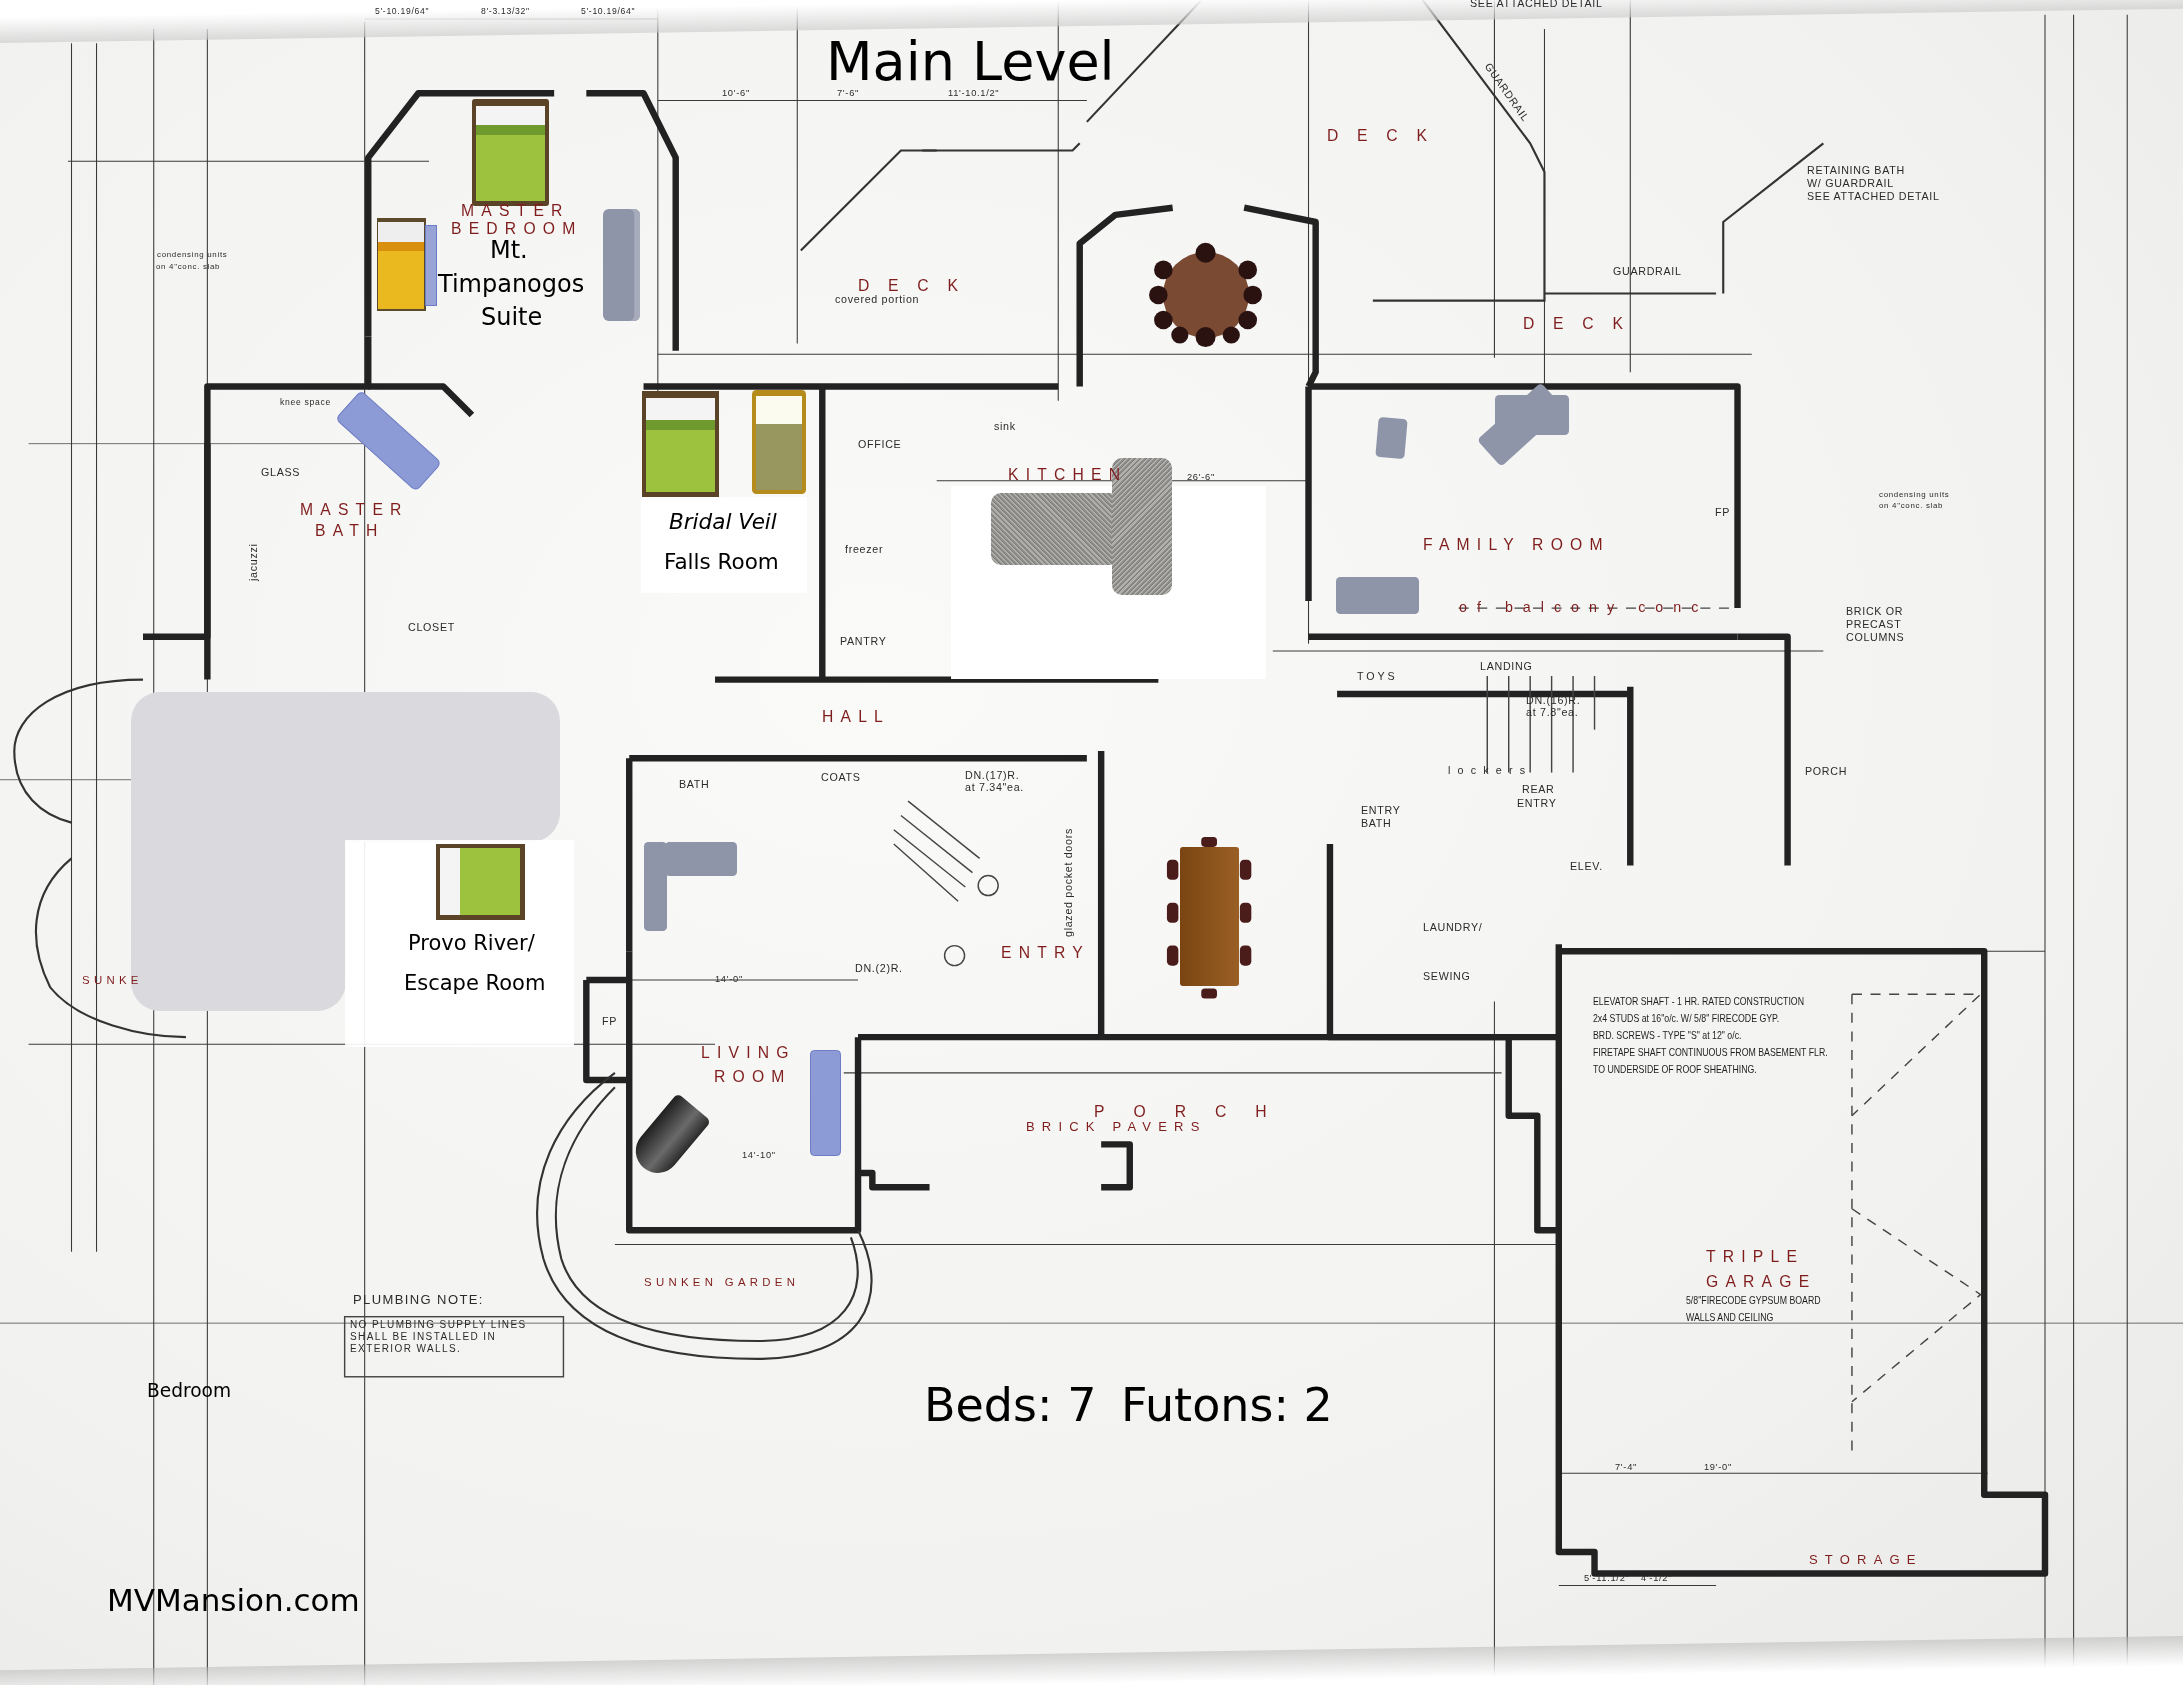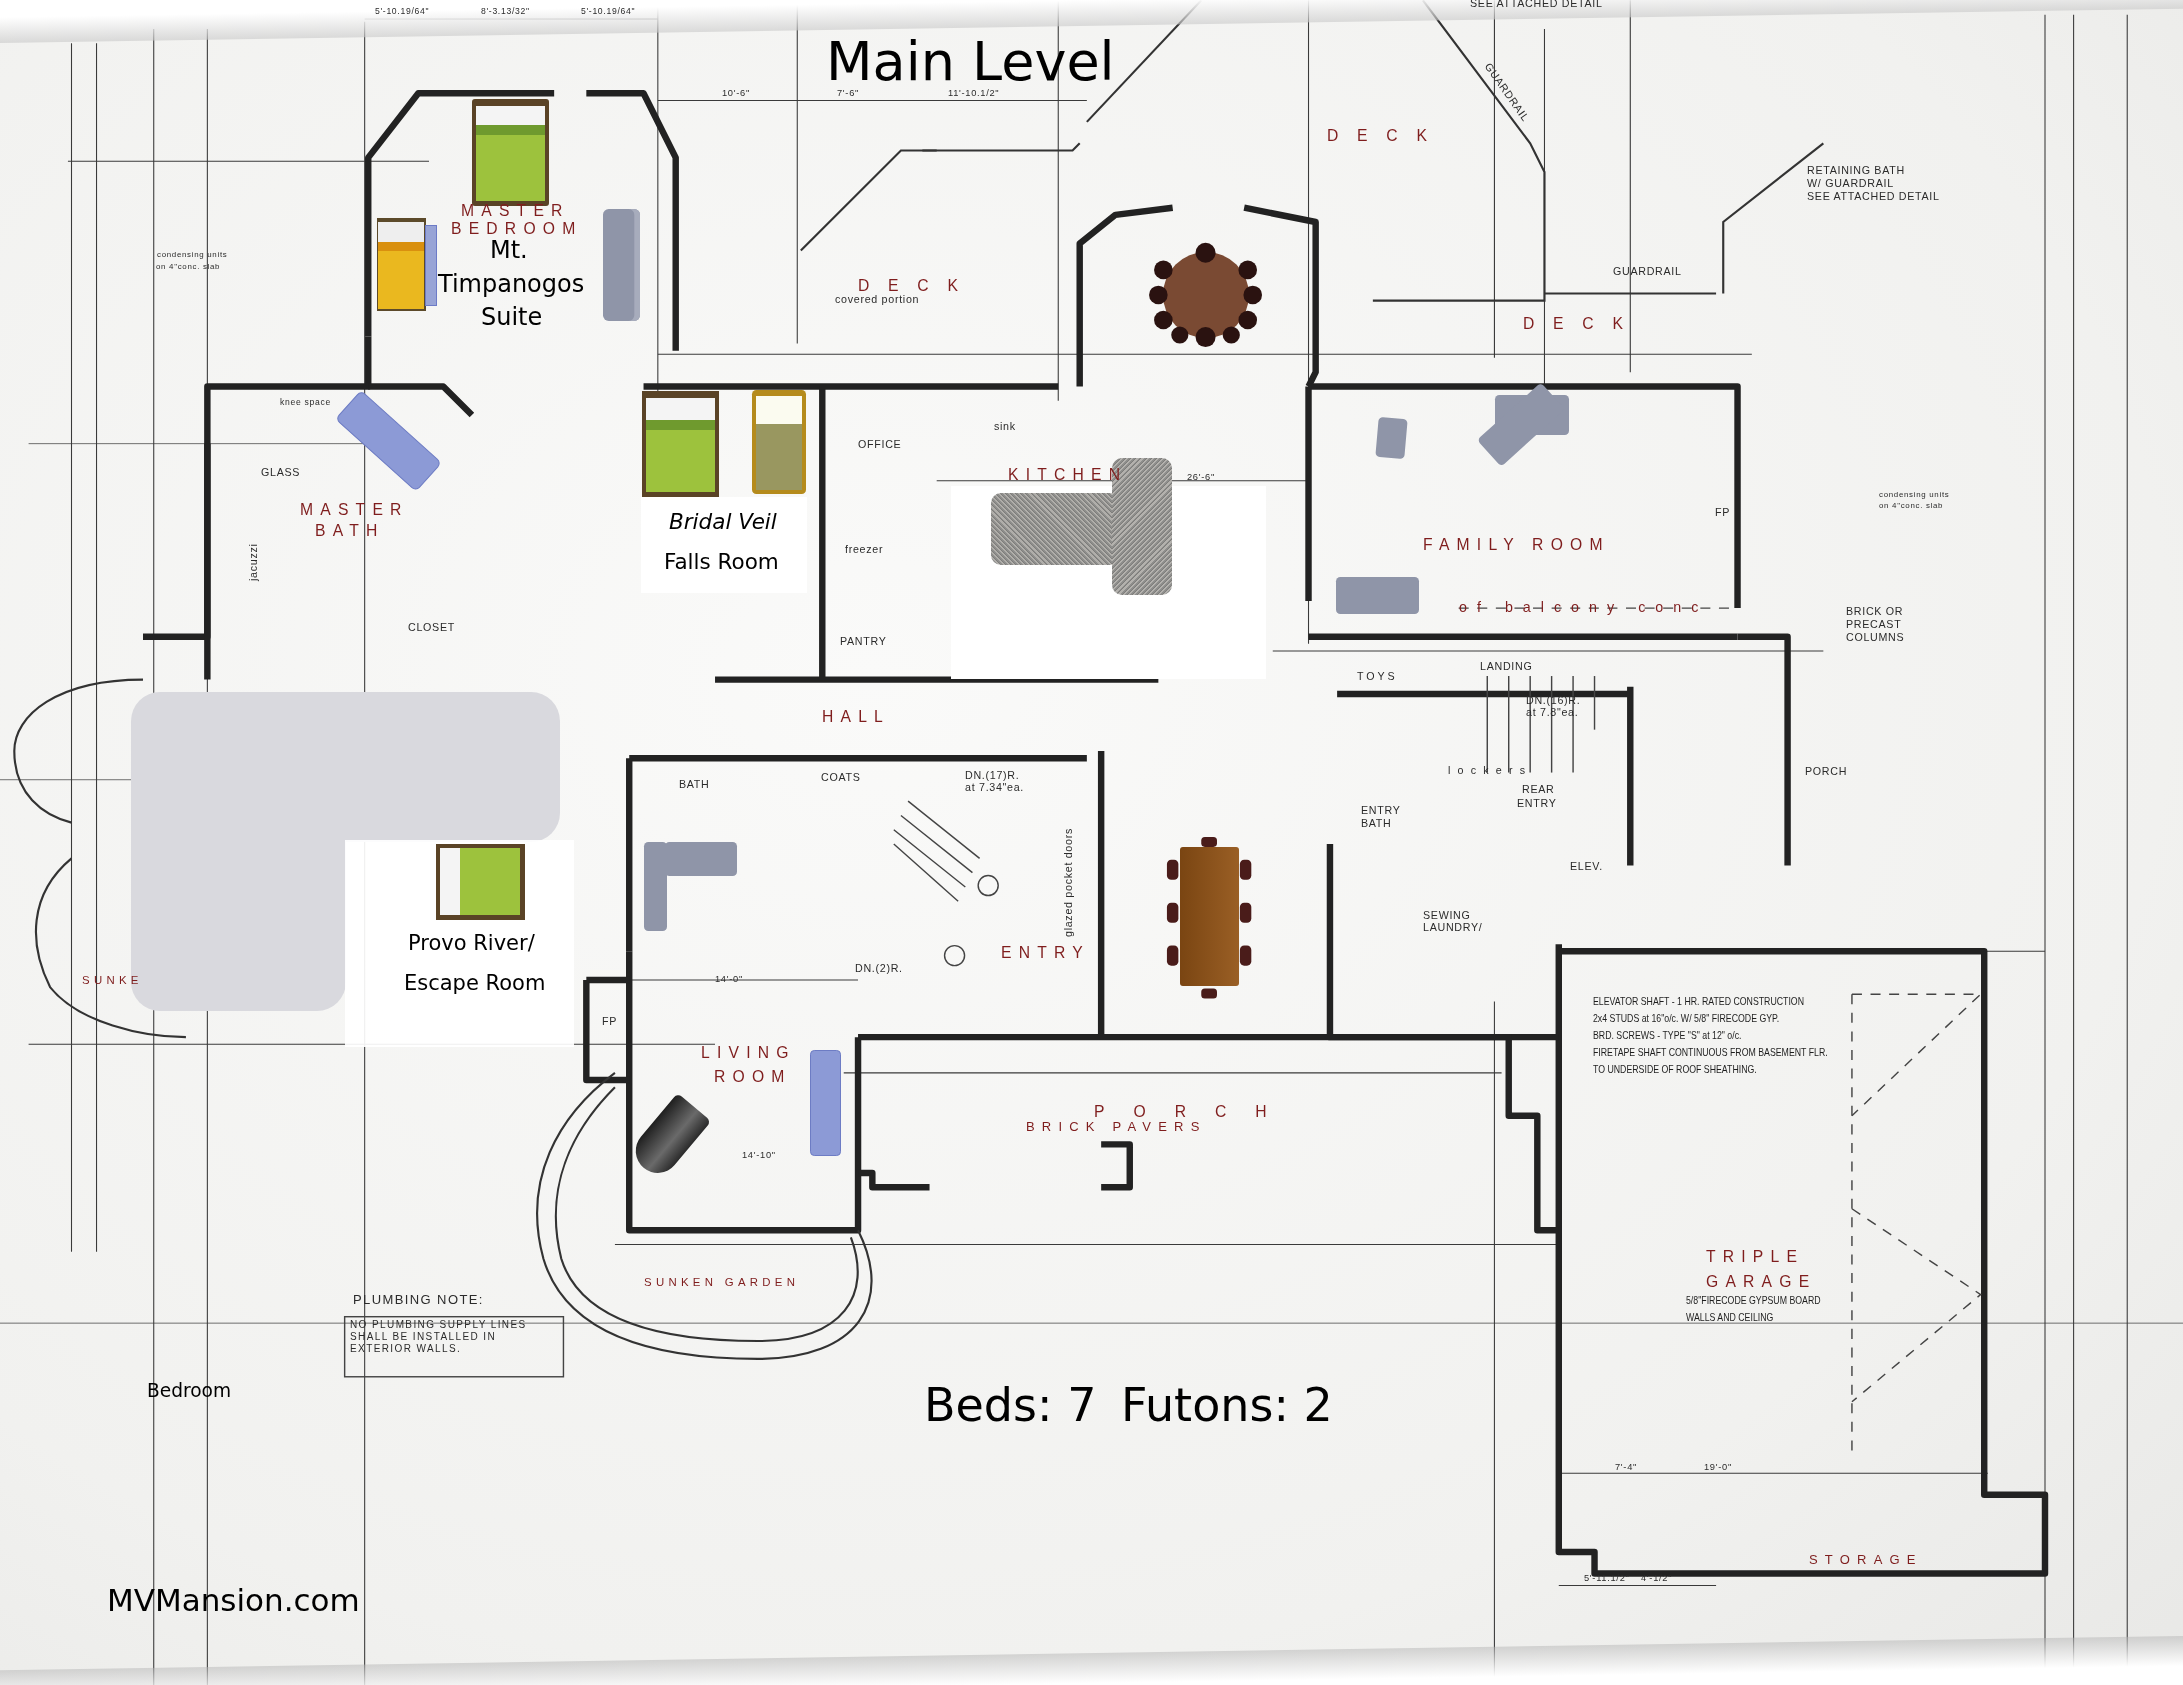--- a/index.html
+++ b/index.html
@@ -291,21 +291,21 @@
 <div class="plan-text" style="left:1094px; top:1103px; letter-spacing:29px;">PORCH</div>
 <div class="plan-text" style="left:1026px; top:1119px; font-size:13px;">BRICK PAVERS</div>
 <div class="small-text" style="left:1357px; top:670px; letter-spacing:2.9px;">TOYS</div>
 <div class="small-text" style="left:1480px; top:660px;">LANDING</div>
 <div class="small-text" style="left:1448px; top:764px; letter-spacing:7.2px;">lockers</div>
 <div class="small-text" style="left:1522px; top:783px;">REAR</div>
 <div class="small-text" style="left:1517px; top:797px;">ENTRY</div>
 <div class="small-text" style="left:1361px; top:804px;">ENTRY</div>
 <div class="small-text" style="left:1361px; top:817px;">BATH</div>
 <div class="small-text" style="left:1423px; top:921px;">LAUNDRY/</div>
-<div class="small-text" style="left:1423px; top:909px;text-align:center;">SEWING</div>
+<div class="small-text" style="left:1423px; top:970px;text-align:center;">SEWING</div>
 <div class="small-text" style="left:1805px; top:765px;">PORCH</div>
 <div class="small-text" style="left:1570px; top:860px;">ELEV.</div>
 <div class="plan-text" style="left:1706px; top:1248px;">TRIPLE</div>
 <div class="plan-text" style="left:1706px; top:1273px;">GARAGE</div>
 <div class="plan-text" style="left:1809px; top:1552px; font-size:13px;">STORAGE</div>
 <div class="plan-text" style="left:644px; top:1276px; font-size:11.4px; letter-spacing:4.3px;">SUNKEN GARDEN</div>
 <div class="plan-text" style="left:82px; top:974px; font-size:11.4px; letter-spacing:4.3px;">SUNKE</div>
 <div class="small-text" style="left:1473px; top:86px; transform:rotate(55deg);">GUARDRAIL</div>
 <div class="small-text" style="left:1613px; top:265px;">GUARDRAIL</div>
 <div class="small-text" style="left:1715px; top:506px;">FP</div>

